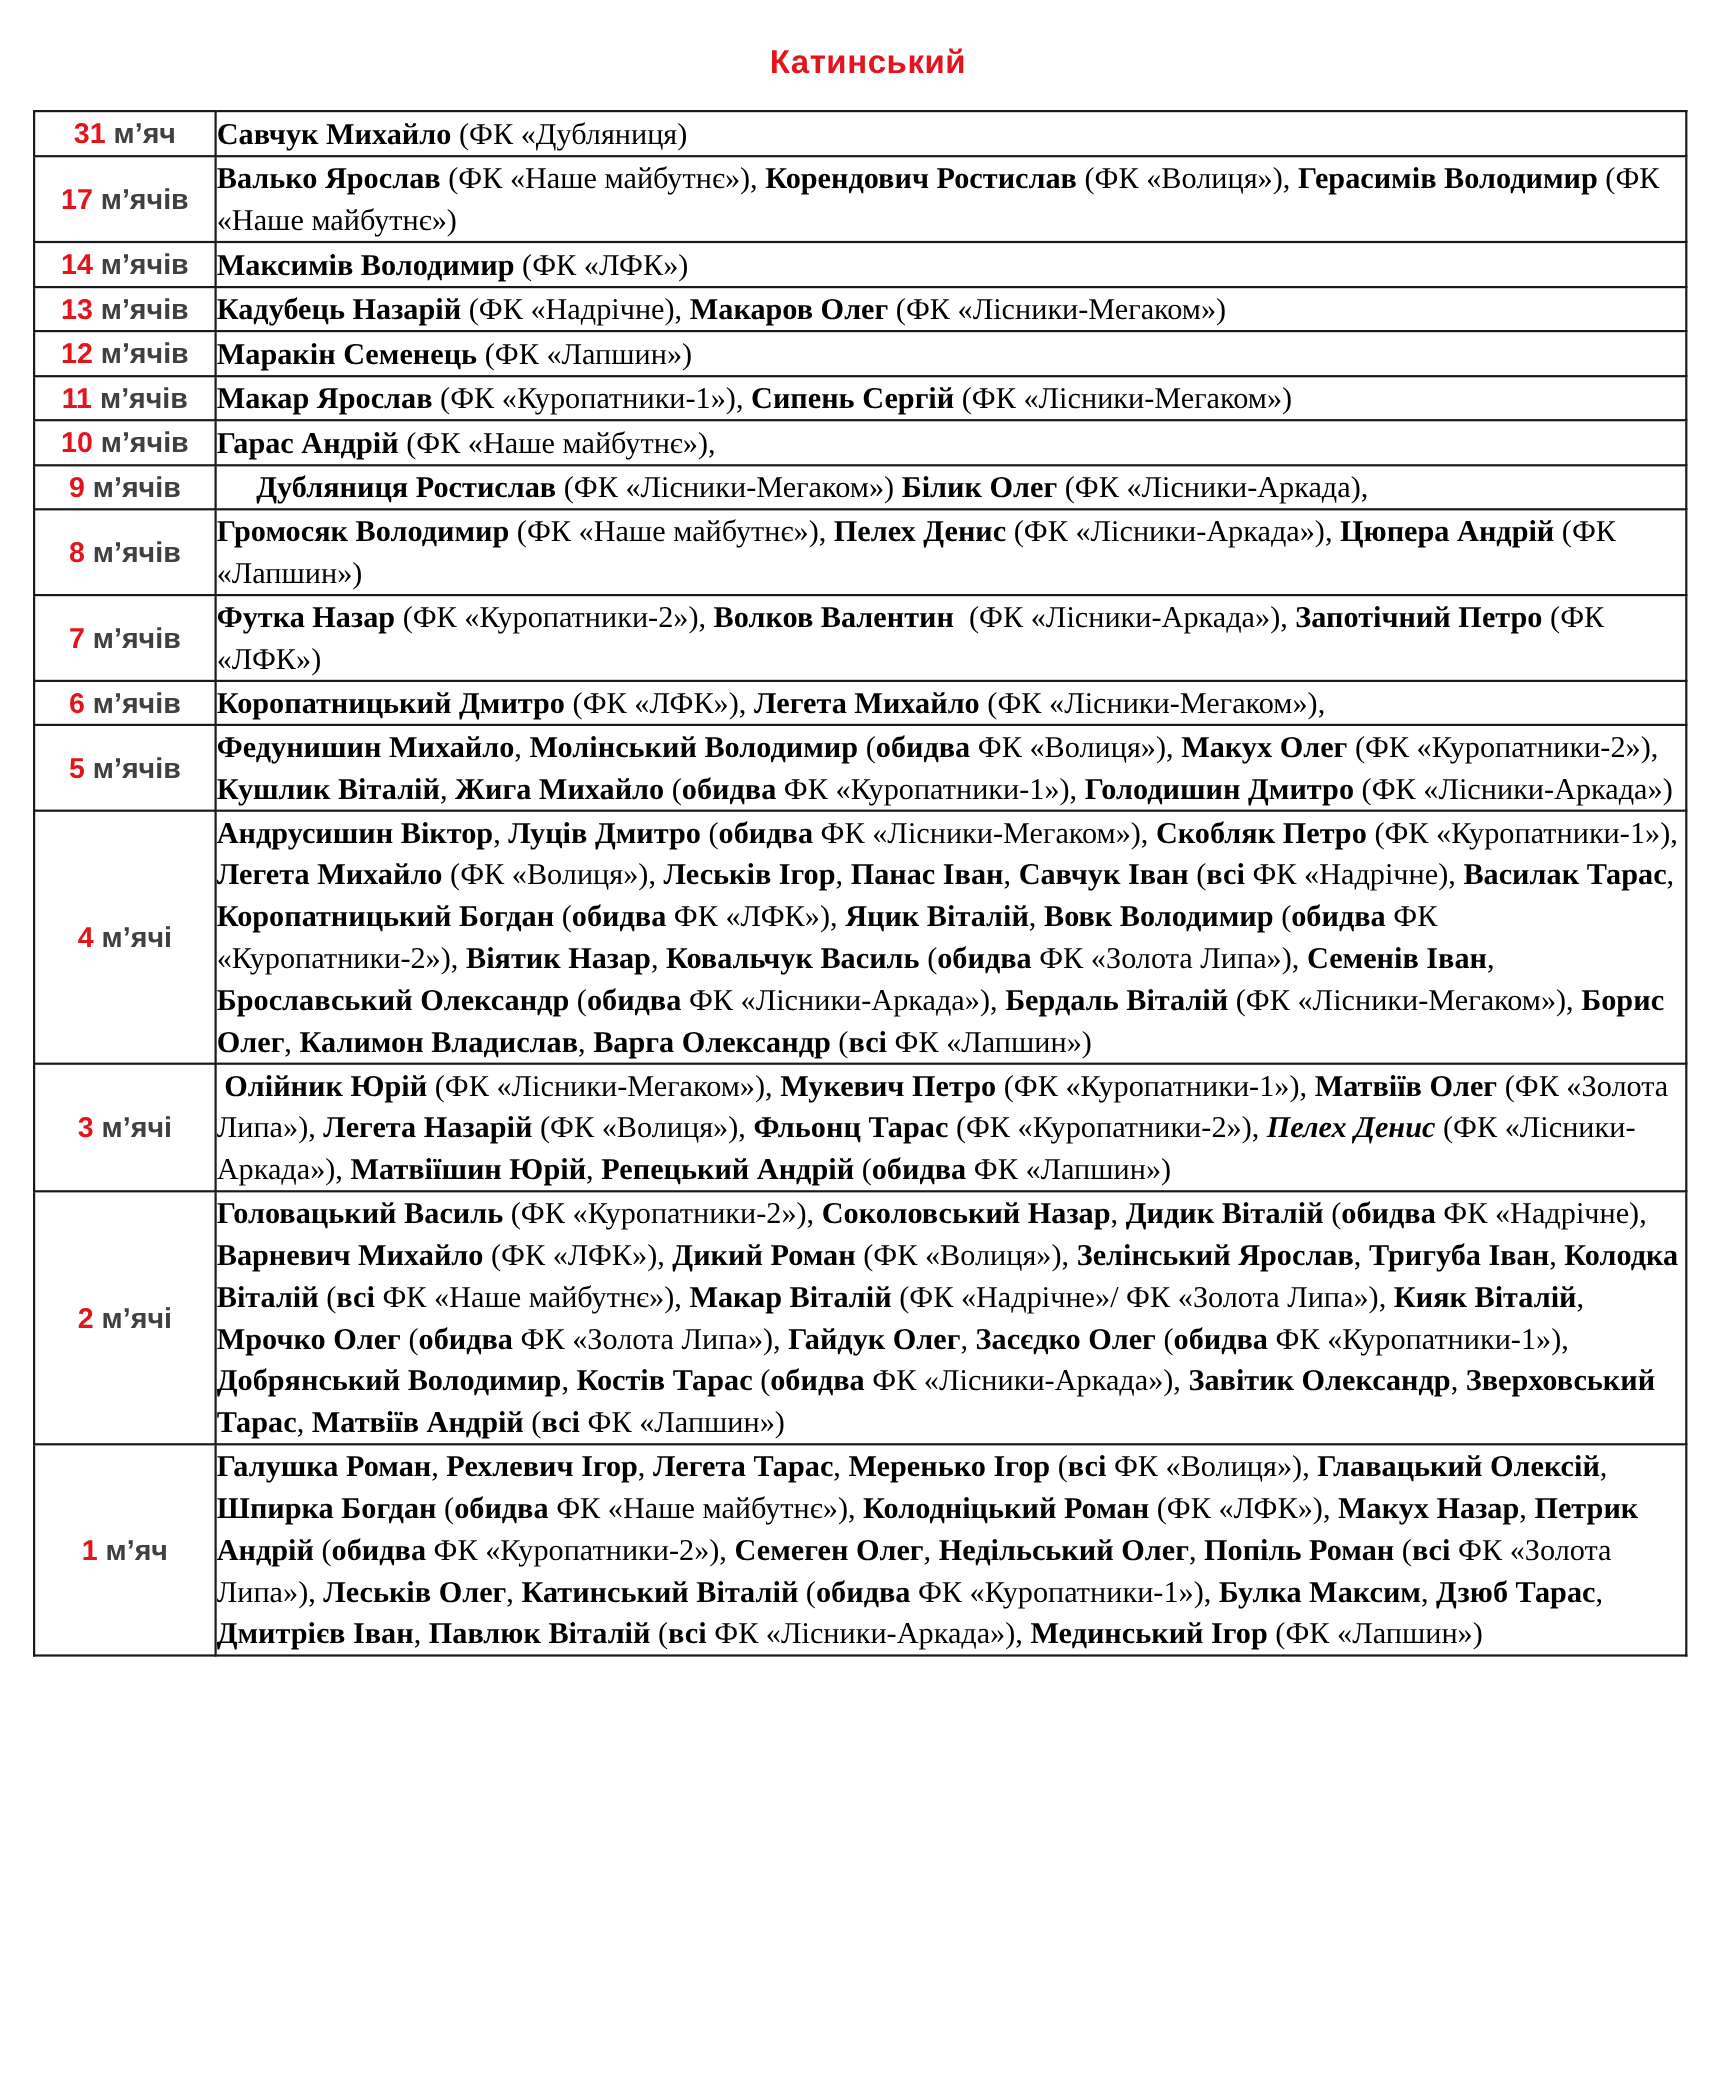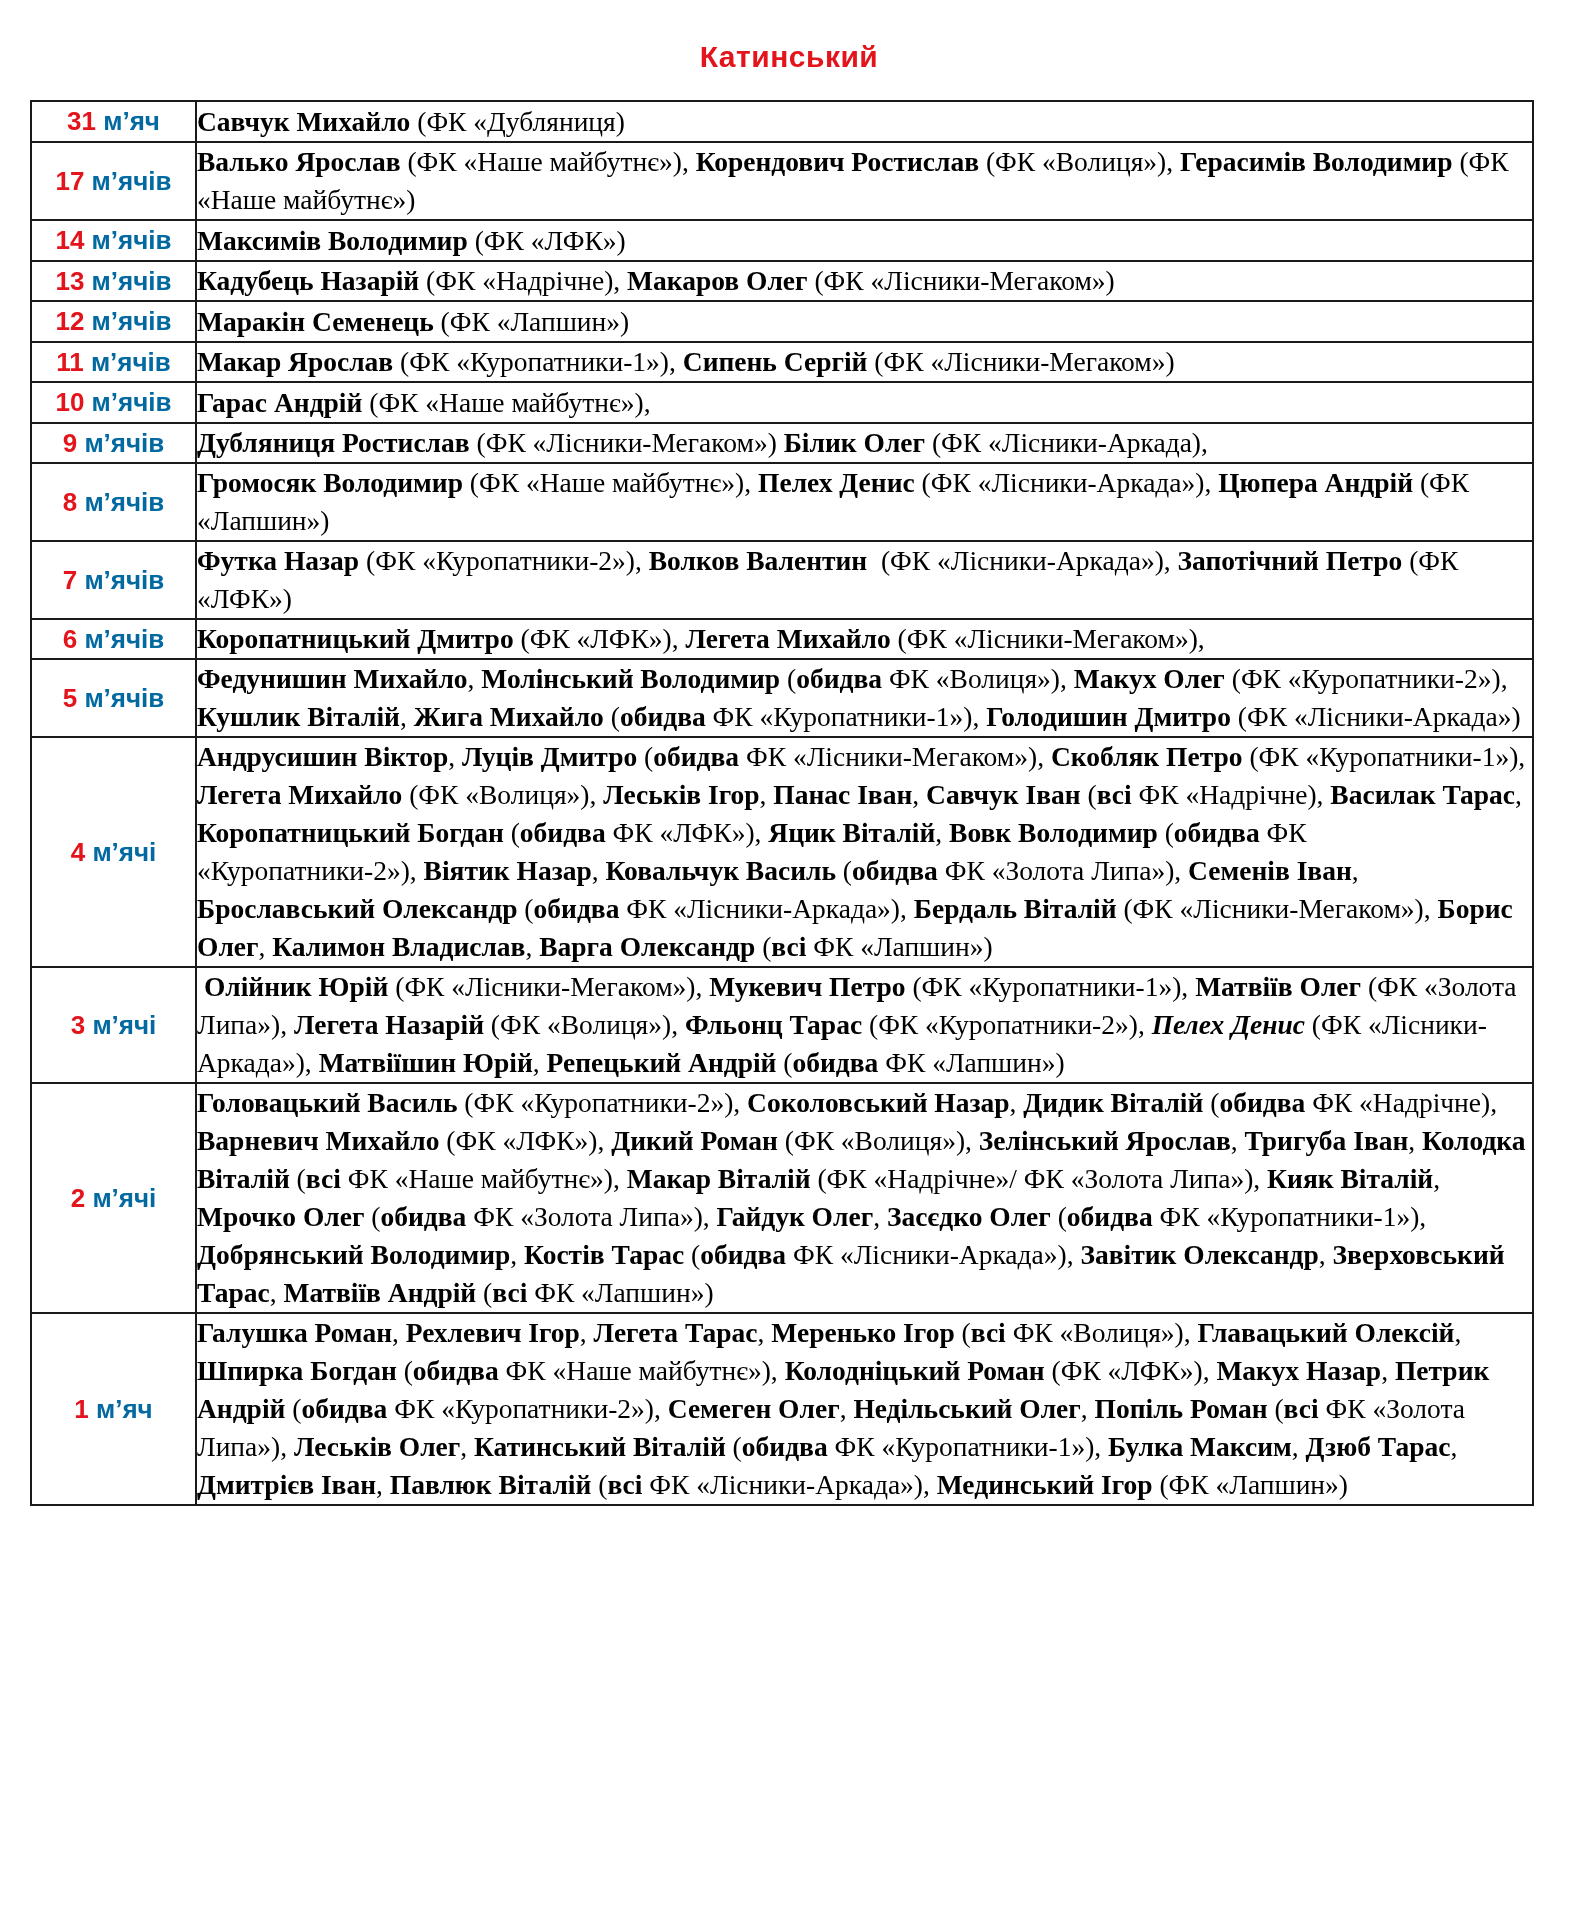--- a/index.html
+++ b/index.html
@@ -15,21 +15,21 @@
   }
   table.scorers td {
     border: 2px solid #1a1a1a; vertical-align: middle; padding: 0;
   }
   td.label {
     width: 163px; text-align: center; white-space: nowrap;
     font-family: "Liberation Sans", "DejaVu Sans", sans-serif; font-weight: bold; font-size: 26px;
     padding: 0 2px;
   }
   td.label .num { color: #e3141b; }
-  td.label .word { color: #0369a1; }
+  td.label .word { color: #404040; }
   td.content {
     font-family: "Liberation Serif", "DejaVu Serif", serif; font-size: 27.5px;
     line-height: 38px; color: #000; padding: 1px 4px 2px 7px;
   }
   td.content .b { font-weight: bold; }
   td.content .n { font-weight: normal; }
   td.content .bi { font-weight: bold; font-style: italic; }
   tr.single td { height: 39px; }
 </style>
 </head>
@@ -62,21 +62,21 @@
       <tr>
         <td class="label"><span class="num">11</span> <span class="word">м’ячів</span></td>
         <td class="content"><span class="b" style="white-space: pre-wrap;">Макар Ярослав</span><span class="n" style="white-space: pre-wrap;"> (ФК «Куропатники-1»), </span><span class="b" style="white-space: pre-wrap;">Сипень Сергій</span><span class="n" style="white-space: pre-wrap;"> (ФК «Лісники-Мегаком»)</span></td>
       </tr>
       <tr class="single">
         <td class="label"><span class="num">10</span> <span class="word">м’ячів</span></td>
         <td class="content"><span class="b" style="white-space: pre-wrap;">Гарас Андрій</span><span class="n" style="white-space: pre-wrap;"> (ФК «Наше майбутнє»),</span></td>
       </tr>
       <tr>
         <td class="label"><span class="num">9</span> <span class="word">м’ячів</span></td>
-        <td class="content"><span class="b" style="white-space: pre-wrap;">Дубляниця Ростислав</span><span class="n" style="white-space: pre-wrap;"> (ФК «Лісники-Мегаком») </span><span class="b" style="white-space: pre-wrap;">Білик Олег</span><span class="n" style="white-space: pre-wrap;"> (ФК «Лісники-Аркада),</span></td>
+        <td class="content"><span class="b" style="white-space: pre-wrap; margin-left: 36px;">Дубляниця Ростислав</span><span class="n" style="white-space: pre-wrap;"> (ФК «Лісники-Мегаком») </span><span class="b" style="white-space: pre-wrap;">Білик Олег</span><span class="n" style="white-space: pre-wrap;"> (ФК «Лісники-Аркада),</span></td>
       </tr>
       <tr>
         <td class="label"><span class="num">8</span> <span class="word">м’ячів</span></td>
         <td class="content"><span class="b" style="white-space: pre-wrap;">Громосяк Володимир</span><span class="n" style="white-space: pre-wrap;"> (ФК «Наше майбутнє»), </span><span class="b" style="white-space: pre-wrap;">Пелех Денис</span><span class="n" style="white-space: pre-wrap;"> (ФК «Лісники-Аркада»), </span><span class="b" style="white-space: pre-wrap;">Цюпера Андрій</span><span class="n" style="white-space: pre-wrap;"> (ФК «Лапшин»)</span></td>
       </tr>
       <tr>
         <td class="label"><span class="num">7</span> <span class="word">м’ячів</span></td>
         <td class="content"><span class="b" style="white-space: pre-wrap;">Футка Назар</span><span class="n" style="white-space: pre-wrap;"> (ФК «Куропатники-2»), </span><span class="b" style="white-space: pre-wrap;">Волков Валентин</span><span class="n" style="white-space: pre-wrap;">  (ФК «Лісники-Аркада»), </span><span class="b" style="white-space: pre-wrap;">Запотічний Петро</span><span class="n" style="white-space: pre-wrap;"> (ФК «ЛФК»)</span></td>
       </tr>
       <tr>

